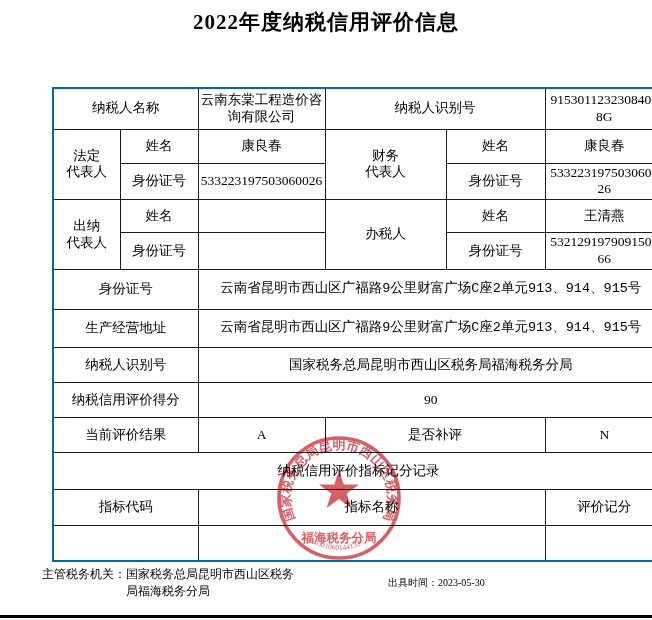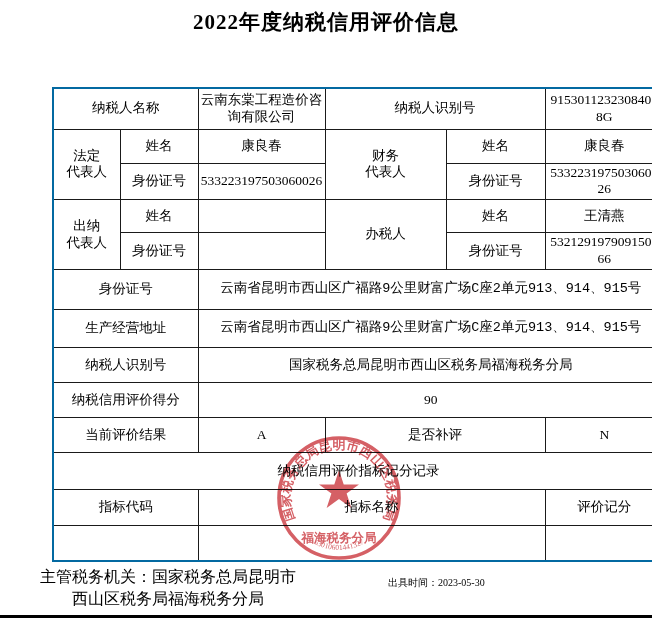--- a/index.html
+++ b/index.html
@@ -25,21 +25,21 @@
   }
   td.idnum{padding:0 12px;}
   td.addr{padding:0 58px;font-family:Liberation Mono, monospace;}
   td.wrapname{padding:0 2px;margin-left:36px;}
   .seal{
     position:absolute;left:254px;top:413px;width:170px;height:170px;
     pointer-events:none;mix-blend-mode:multiply;opacity:0.88;
   }
   .footer-authority{
     position:absolute;left:38px;top:566px;width:260px;
-    text-align:center;font-size:16px;line-height:1.4;
+    text-align:center;font-size:12px;line-height:1.4;
   }
   .footer-date{
     position:absolute;left:388px;top:576px;font-size:10px;
   }
   .bottom-rule{
     position:absolute;left:0;top:615px;width:652px;height:3px;background:#000;
   }
 </style>
 </head>
 <body>

